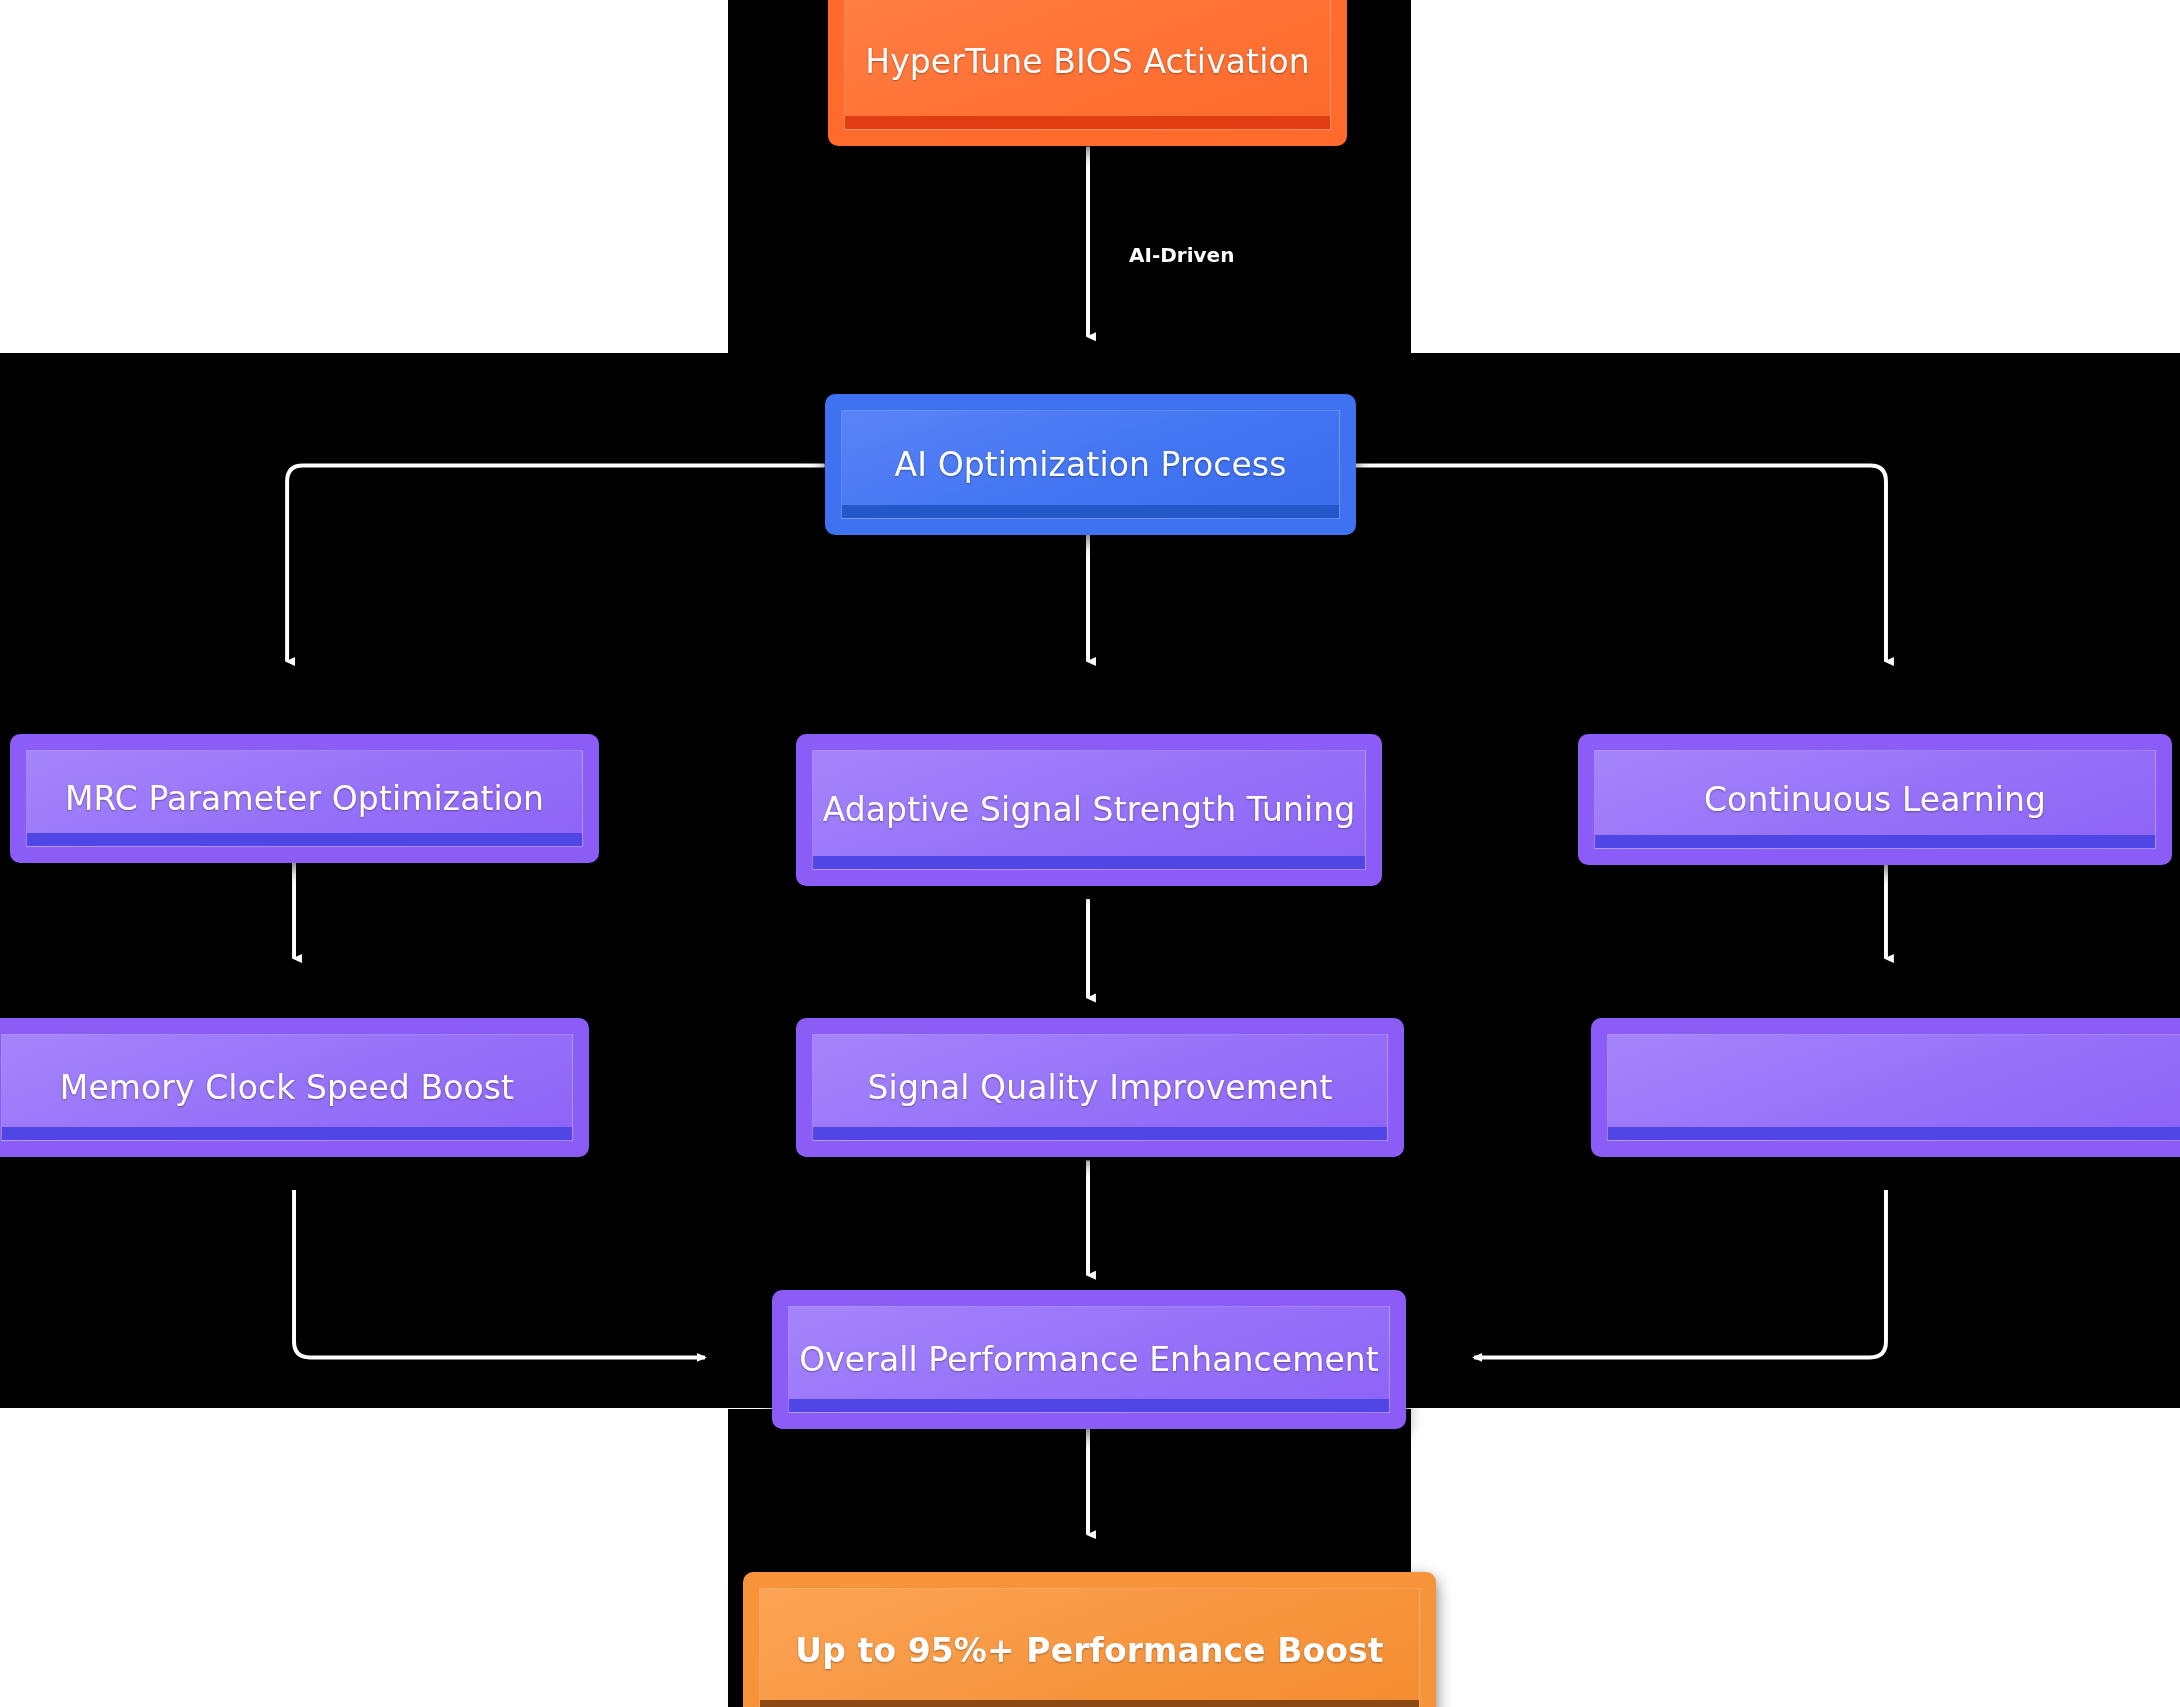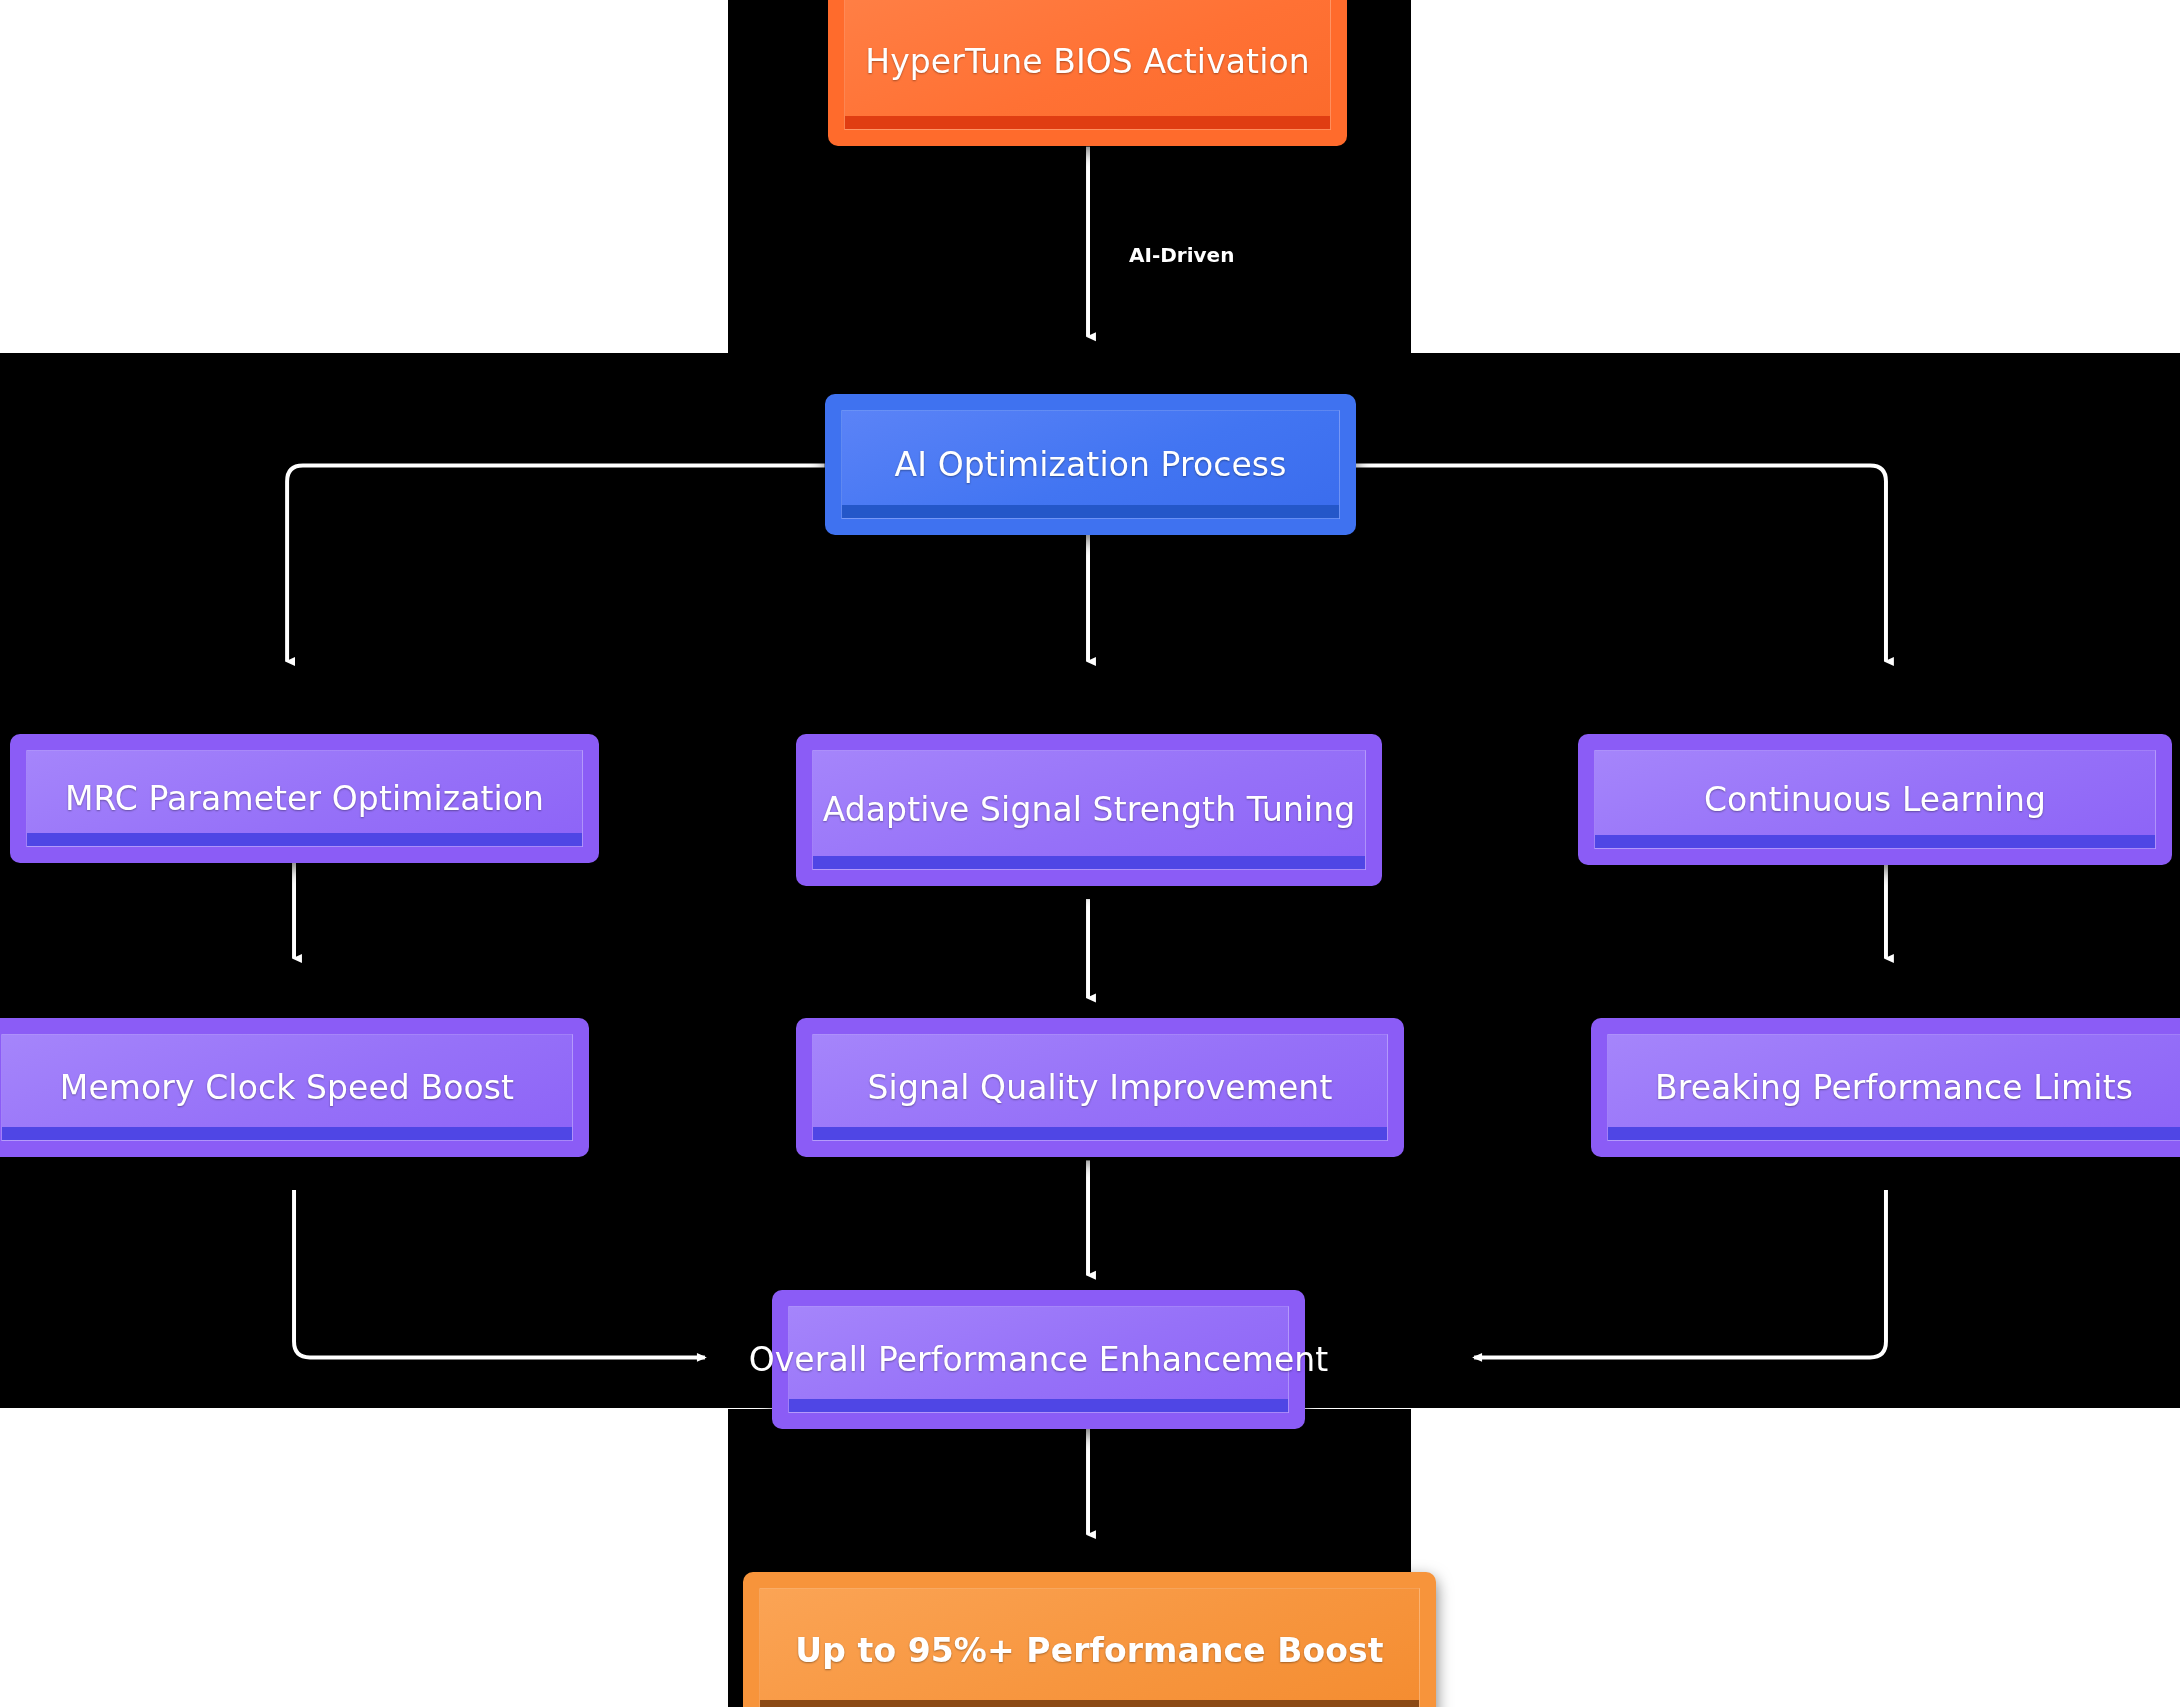--- a/index.html
+++ b/index.html
@@ -191,26 +191,25 @@
 
   <div class="node purple" style="left:796px;top:1018px;width:608px;height:139px;">
     <div class="inner">
       <span class="label">Signal Quality Improvement</span>
       <span class="underbar"></span>
     </div>
   </div>
 
   <div class="node purple" style="left:1591px;top:1018px;width:606px;height:139px;">
     <div class="inner">
-      <span class="label">Breaking Performance Limits</span>
-      <span class="underbar"></span>
-    </div>
-  </div>
-
-  <div class="node purple" style="left:772px;top:1290px;width:533px;height:139px;">
+      <span class="underbar"></span>
+    </div>
+  </div>
+
+  <div class="node purple" style="left:772px;top:1290px;width:634px;height:139px;">
     <div class="inner">
       <span class="label">Overall Performance Enhancement</span>
       <span class="underbar"></span>
     </div>
   </div>
 
   <div class="node amber" style="left:743px;top:1572px;width:693px;height:158px;">
     <div class="inner">
       <span class="label">Up to 95%+ Performance Boost</span>
       <span class="underbar"></span>

